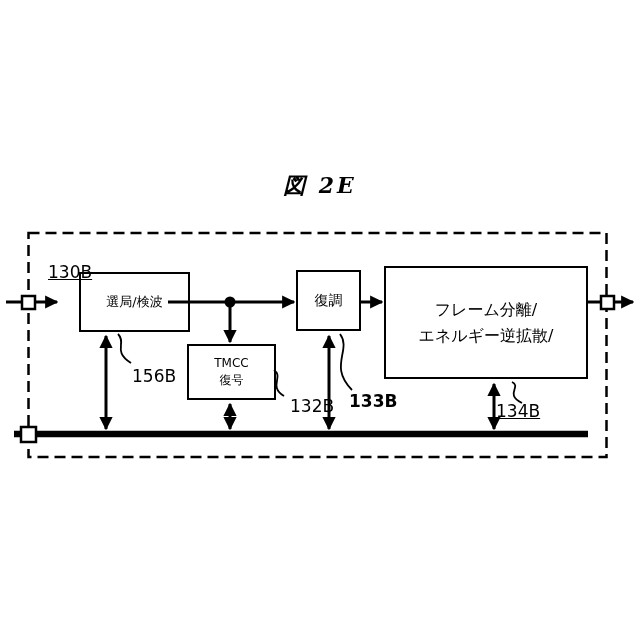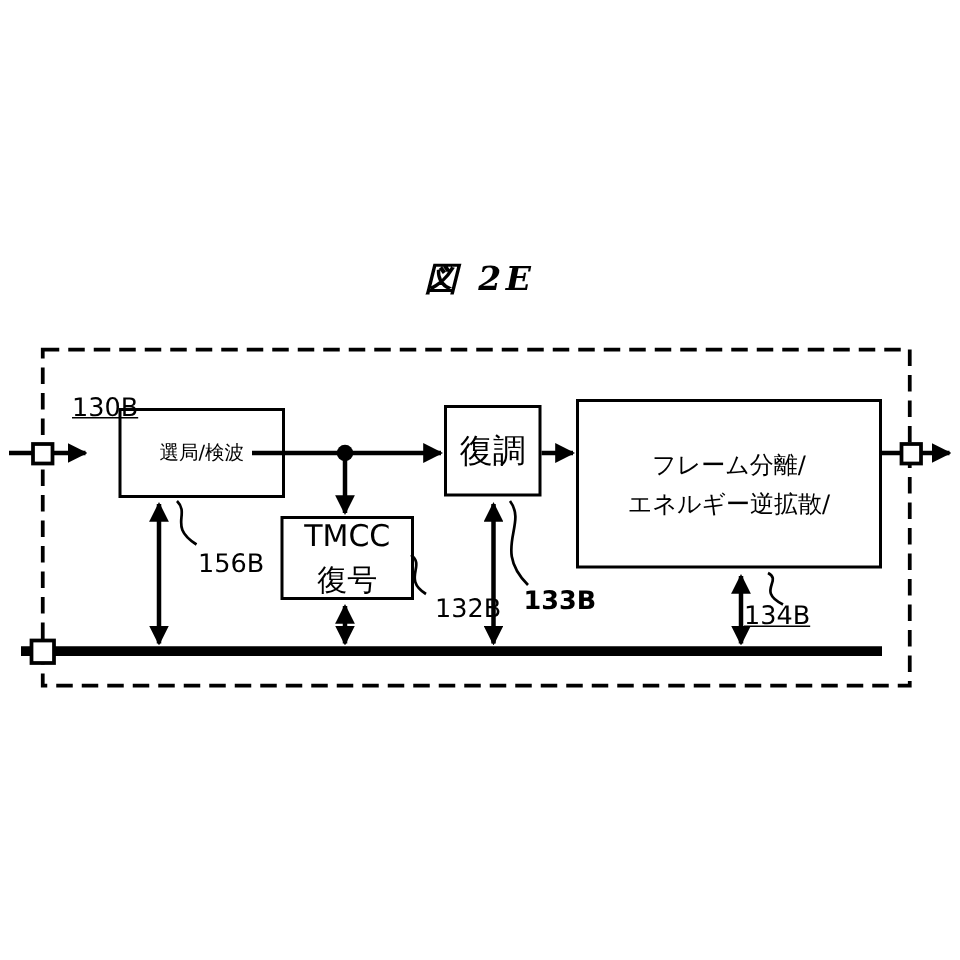--- a/index.html
+++ b/index.html
@@ -13,22 +13,22 @@
     font-size:22px;font-style:italic;font-weight:bold;letter-spacing:3px;
     font-family:"DejaVu Serif","Liberation Serif",serif;
   }
   .svg-layer{position:absolute;top:0;left:0;z-index:2;pointer-events:none;}
   .block{
     position:absolute;background:#ffffff;border:2.5px solid #000;
     display:flex;flex-direction:column;align-items:center;justify-content:center;
     text-align:center;z-index:1;box-sizing:border-box;
   }
   .b-tuner{left:57px;top:272px;width:111px;height:60px;font-size:13px;margin-left:22px;}
-  .b-tmcc{left:187px;top:344px;width:89px;height:56px;font-size:20px;line-height:1.45;}
-  .b-demod{left:296px;top:270px;width:65px;height:61px;font-size:22px;}
+  .b-tmcc{left:187px;top:344px;width:89px;height:56px;font-size:12px;line-height:1.45;}
+  .b-demod{left:296px;top:270px;width:65px;height:61px;font-size:14px;}
   .b-frame{left:384px;top:266px;width:204px;height:113px;font-size:16px;line-height:1.62;}
   .ref-label{position:absolute;font-size:17px;z-index:3;background:transparent;}
   .l-131{left:132px;top:366px;}
   .l-132{left:277px;top:396px;margin-left:13px;}
   .l-133{left:349px;top:391px;font-weight:bold;}
   .l-134{left:496px;top:401px;text-decoration:underline;}
   .outer-label{
     position:absolute;left:48px;top:242px;font-size:17px;
     text-decoration:underline;z-index:3;margin-top:20px;
   }

